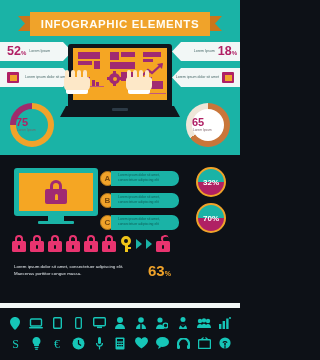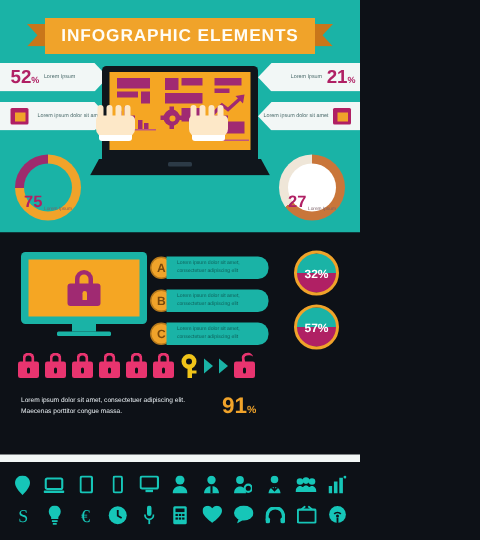--- a/index.html
+++ b/index.html
@@ -112,21 +112,22 @@
     background:#ffffff; border-radius:0 0 2px 2px;
   }
 
   
   .donut { position:absolute; width:44px; height:44px; border-radius:50%; }
   .donut .ring {
     position:absolute; inset:0; border-radius:50%;
   }
   .donut .hole {
     position:absolute; inset:6px; border-radius:50%;
-    display:flex; align-items:flex-end; justify-content:center;
+    display:flex; align-items:flex-start; justify-content:center;
+    flex-direction:column;
   }
   .donut .val { color:#b02064; font-size:11px; font-weight:bold; line-height:1; }
   .donut .side { font-size:3.2px; color:#7a5f66; line-height:1.3; margin-left:1px; }
   .d-left { left:10px; top:103px; }
   .d-left .ring { background:conic-gradient(#f0a32a 0 75%, #9e2b6d 75% 100%); }
   .d-left .hole { background:#1ab3a6; }
   .d-right { right:14px; top:103px; }
   .d-right .ring { background:conic-gradient(#c9763a 0 65%, #efe6d8 65% 100%); }
   .d-right .hole { background:#ffffff; }
 
@@ -272,21 +273,21 @@
           <i></i>
         </span>
       <div class="lorem">Lorem ipsum
 dolor sit amet</div>
     </div>
 
     <div class="banner right b3">
       <div class="lorem">Lorem
 Ipsum</div>
       <div class="pct">
-        <span>21</span><sub>%</sub>
+        <span>18</span><sub>%</sub>
       </div>
     </div>
 
     <div class="banner right b4">
       <div class="lorem">Lorem ipsum
 dolor sit amet</div>
       <span class="chip">
           <i></i>
         </span>
     </div>
@@ -351,21 +352,21 @@
       <div class="ring"></div>
       <div class="hole">
         <span class="val">75</span>
         <span class="side">Lorem
 Ipsum</span>
       </div>
     </div>
     <div class="donut d-right">
       <div class="ring"></div>
       <div class="hole">
-        <span class="val">27</span>
+        <span class="val">65</span>
         <span class="side">Lorem
 Ipsum</span>
       </div>
     </div>
   </div>
 
   <div class="dark-panel">
 
     <div class="monitor">
       <div class="mon-body">
@@ -395,21 +396,21 @@
       </div>
     </div>
     <div class="abc-row r3">
       <div class="abc-badge">C</div>
       <div class="abc-pill">
         <p>Lorem ipsum dolor sit amet, consectetuer adipiscing elit</p>
       </div>
     </div>
 
     <div class="circ c1">32%</div>
-    <div class="circ c2">57%</div>
+    <div class="circ c2">70%</div>
 
     <div class="lock-row">
       <div class="mini-lock">
           <div class="ml-sh"></div>
           <div class="ml-bd">
             <i></i>
           </div>
         </div>
       <div class="mini-lock">
           <div class="ml-sh"></div>
@@ -451,21 +452,21 @@
           <div class="ml-sh open"></div>
           <div class="ml-bd">
             <i></i>
           </div>
         </div>
     </div>
 
     <div class="foot">
       <p>Lorem ipsum dolor sit amet, consectetuer adipiscing elit. Maecenas porttitor congue massa.</p>
       <div class="big">
-        <span>91</span><sub>%</sub>
+        <span>63</span><sub>%</sub>
       </div>
     </div>
   </div>
 
   <div class="strip-div"></div>
 
   <div class="strip">
     <div class="icon-row ir1">
       <div class="ico">
           <svg width="10" height="13" viewBox="0 0 10 13">

